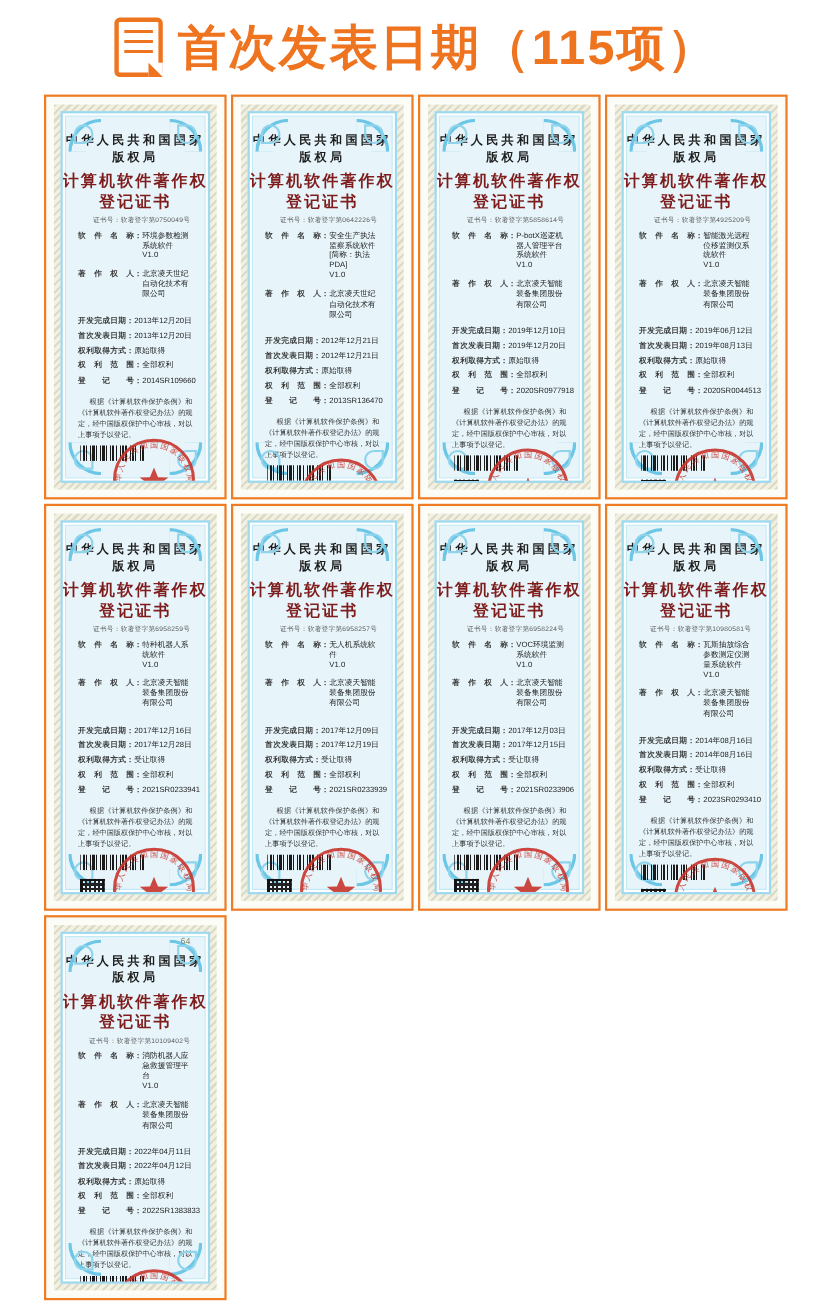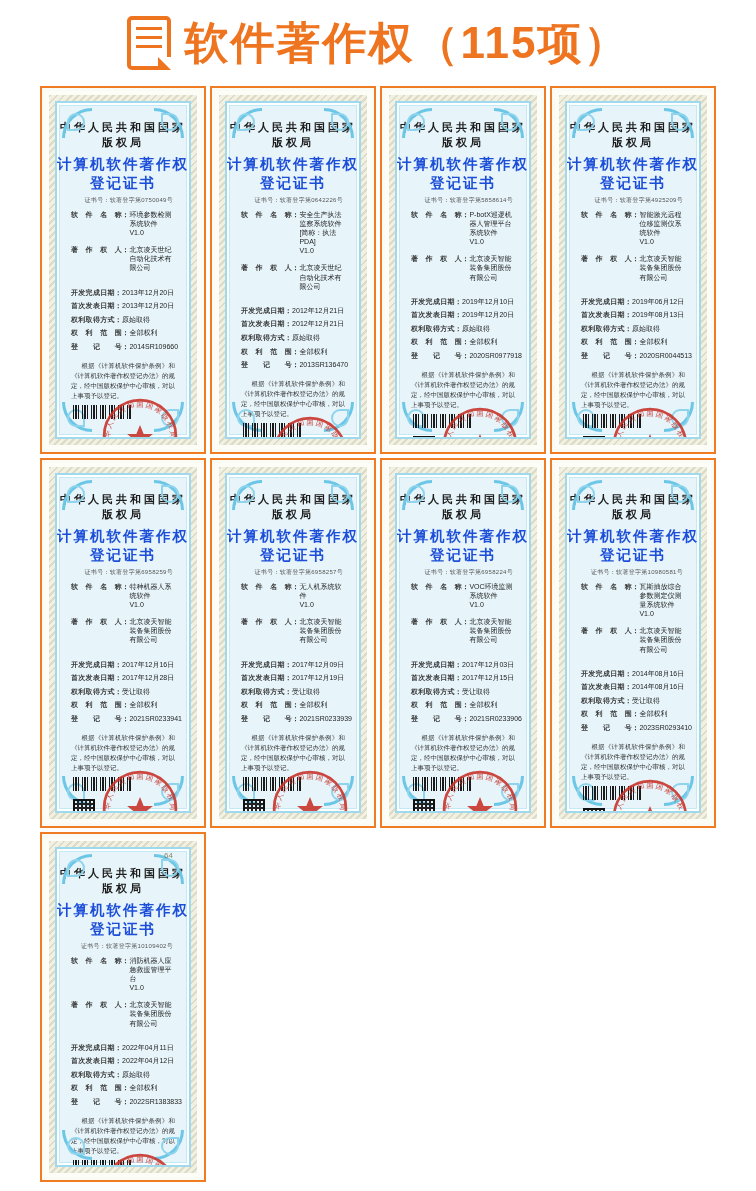--- a/index.html
+++ b/index.html
@@ -36,21 +36,21 @@
   .corner.tl{left:3px;top:3px;}
   .corner.tr{right:3px;top:3px;transform:rotate(90deg);}
   .corner.br{right:3px;bottom:3px;transform:rotate(180deg);}
   .corner.bl{left:3px;bottom:3px;transform:rotate(270deg);}
 
   .corner-mark{position:absolute;top:2px;right:16px;font-size:8px;color:#8a8a6a;}
 
   .authority{margin-top:17px;text-align:center;font-size:11px;font-weight:700;
     letter-spacing:3px;color:#1c1c1c;}
   .cert-title{margin-top:5px;text-align:center;font-size:14.5px;font-weight:700;letter-spacing:2px;
-    color:#1d4ed8;font-family:"Liberation Serif","DejaVu Serif",serif;}
+    color:#7f1d1d;font-family:"Liberation Serif","DejaVu Serif",serif;}
   .cert-no{margin:3px 16px 5px 0;text-align:right;font-size:6px;color:#555;letter-spacing:.3px;}
 
   .fields{padding:0 14px;color:#333;}
   .frow{display:flex;font-size:7px;line-height:1.3;margin-bottom:4.5px;}
   .frow .lbl{flex:0 0 auto;color:#3a3a3a;font-weight:600;letter-spacing:.3px;}
   .frow .val{color:#222;white-space:pre-line;}
   .frow.name-row{margin-bottom:8px;}
   .frow.holder-row{margin-bottom:15px;margin-top:6px;}
   .val .version{display:block;}
 
@@ -69,21 +69,21 @@
   .serial .num{color:#e0736a;letter-spacing:.5px;}
   .seal{position:absolute;right:10px;top:-4px;width:78px;height:78px;opacity:.9;}
   .seal text{font-family:"Liberation Sans","DejaVu Sans",sans-serif;}
   .seal-date{position:absolute;right:16px;bottom:6px;font-size:7px;font-weight:600;color:#1d1d1d;}
 </style>
 </head>
 <body>
 
 <div class="page-header">
   <div class="doc-icon"></div>
-  <div class="page-title">软件著作权（115项）</div>
+  <div class="page-title">首次发表日期（115项）</div>
 </div>
 
 <div class="grid">
   <div class="cell">
     <div class="paper">
       <div class="guilloche">
         <div class="blue-frame">
           <span class="corner tl"></span>
           <span class="corner tr"></span>
           <span class="corner bl"></span>

